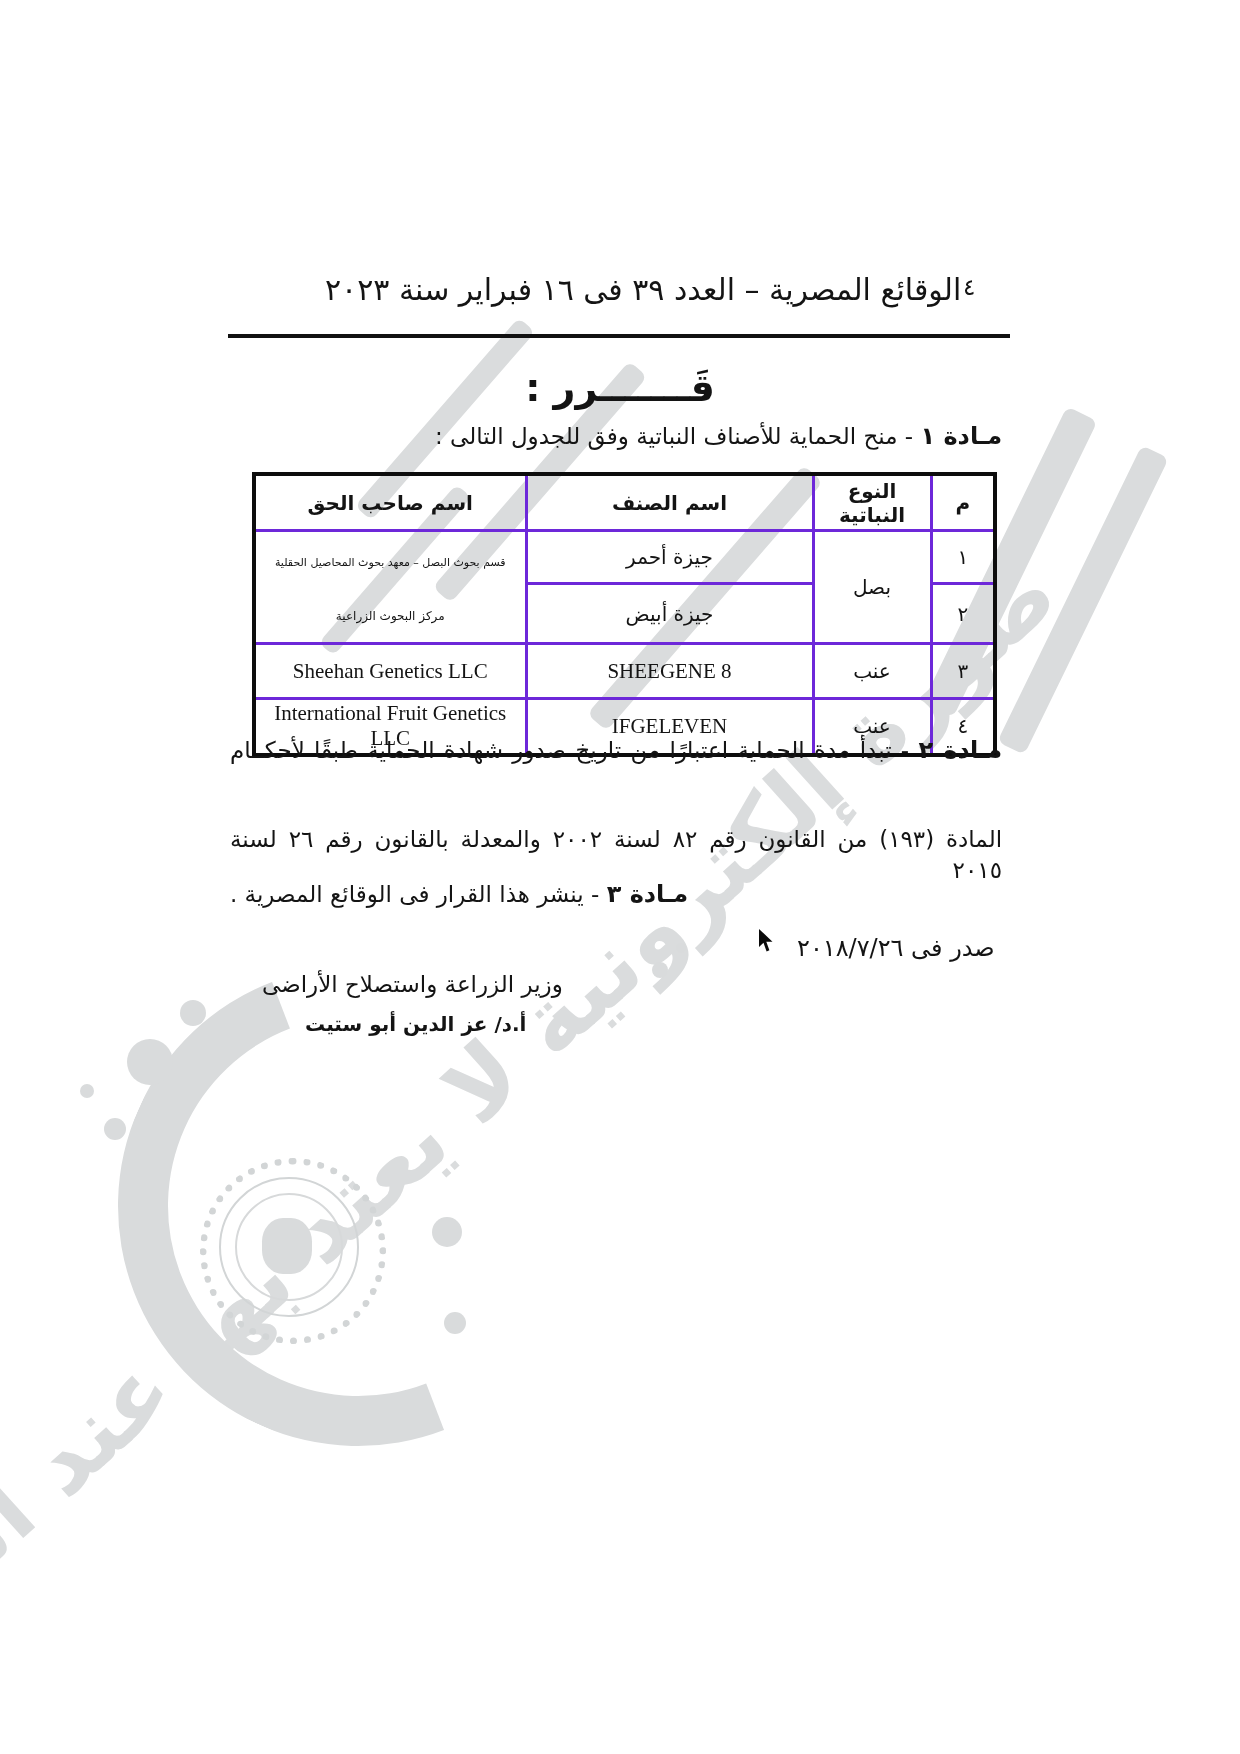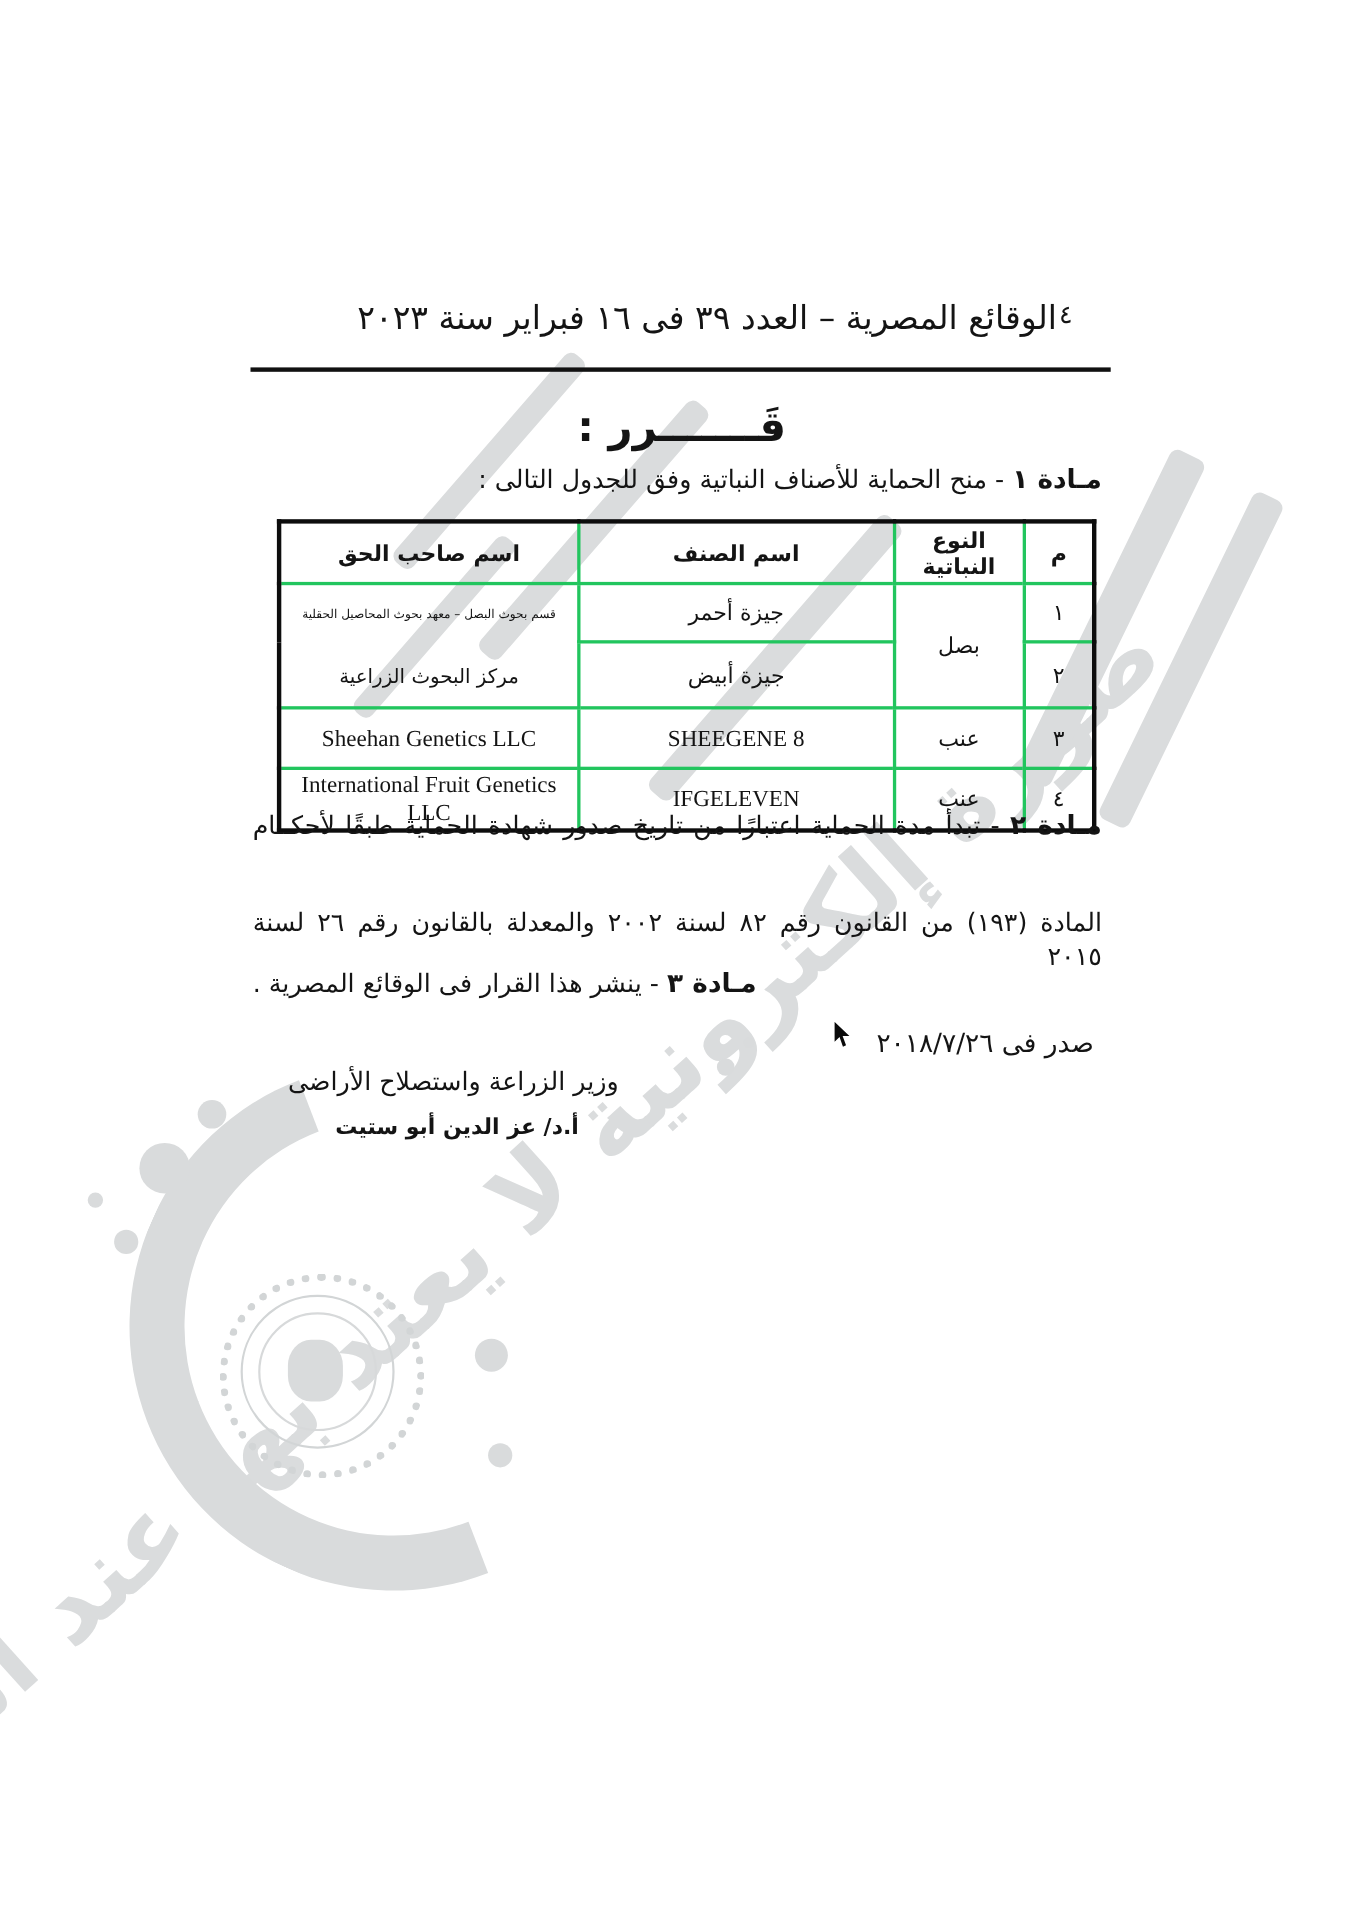--- a/index.html
+++ b/index.html
@@ -48,27 +48,27 @@
   .bold-lead{font-weight:bold;font-size:24px;}
   .issued{left:797px;top:934px;font-size:24px;white-space:nowrap;}
   .minister{left:262px;top:971px;font-size:23px;white-space:nowrap;}
   .signature{left:305px;top:1012px;font-size:20px;font-weight:bold;white-space:nowrap;}
 
   
   table.tbl{
     left:252px;top:472px;width:741px;border-collapse:collapse;table-layout:fixed;
     position:absolute;z-index:2;background:transparent;border:4px solid #0d0d0d;
   }
-  .tbl th,.tbl td{border:3px solid #22c55e;text-align:center;vertical-align:middle;padding:0 4px;}
+  .tbl th,.tbl td{border:3px solid #6d28d9;text-align:center;vertical-align:middle;padding:0 4px;}
   .tbl th{font-size:20px;font-weight:bold;height:53px;}
   .rh1{height:53px;} .rh2{height:60px;} .rh3{height:55px;} .rh4{height:56px;}
   .ar-cell{font-size:20px;}
   .en{font-family:"Liberation Serif",serif;font-size:21px;}
   .owner-line1{font-size:11px;margin-top:4px;}
-  .owner-line2{font-size:18px;margin-top:40px;}
+  .owner-line2{font-size:12px;margin-top:40px;}
   .cursor{left:758px;top:929px;width:17px;height:24px;}
 </style>
 </head>
 <body>
 
 <div id="page">
 
   <div class="wm wm-text">صورة إلكترونية لا يعتد بها عند التداول</div>
   <div class="wm stripe s1"></div>
   <div class="wm stripe s2"></div>

